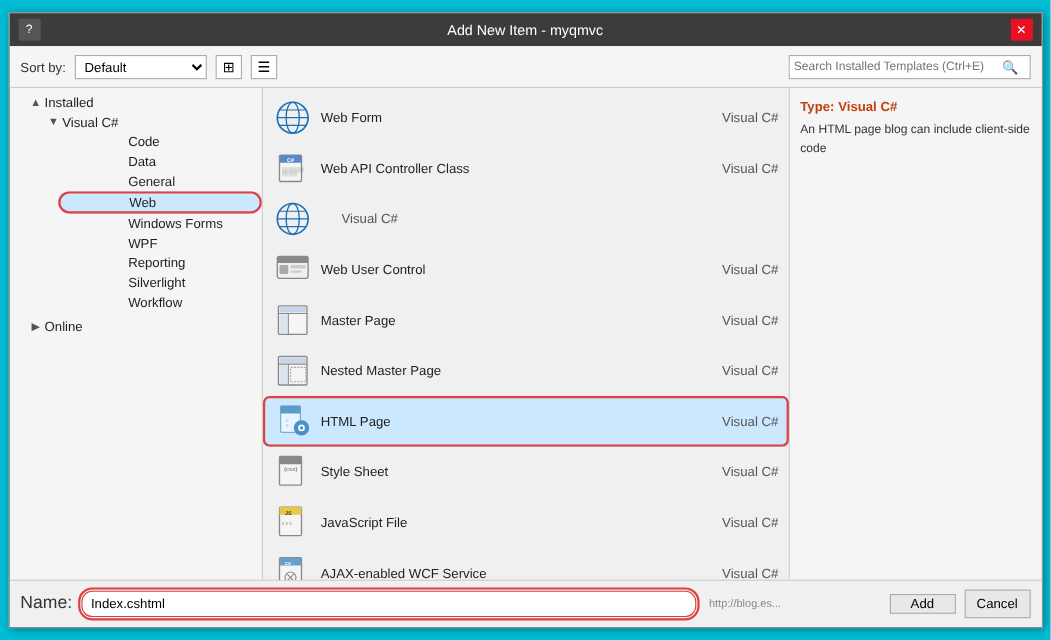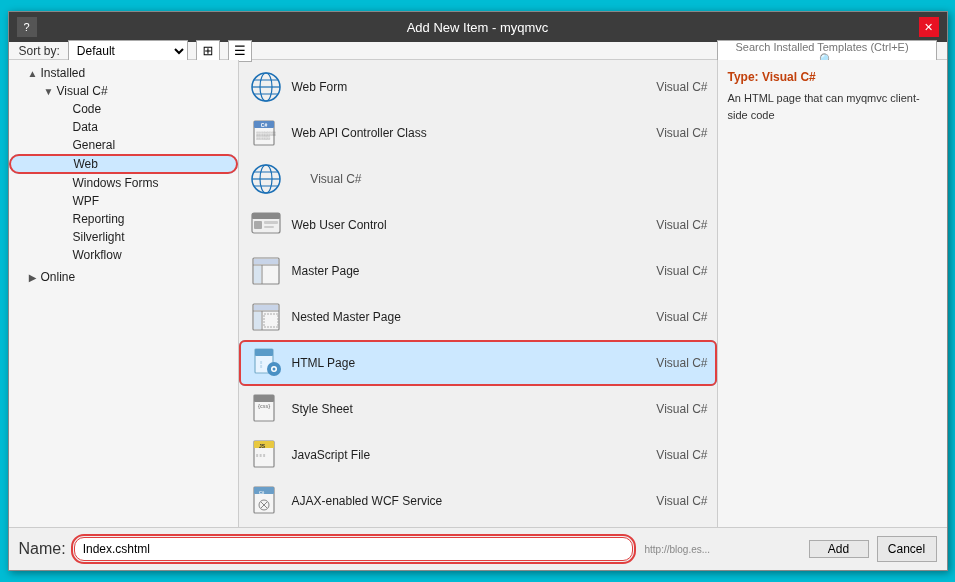--- a/index.html
+++ b/index.html
@@ -56,21 +56,21 @@
     }
     .title-btn.close {
       background: #e81123;
     }
     .title-btn.help {
       background: #555;
     }
     .toolbar {
       background: #f5f5f5;
       border-bottom: 1px solid #ccc;
-      height: 18px;
+      height: 38px;
       display: flex;
       align-items: center;
       padding: 0 10px;
       gap: 8px;
       flex-shrink: 0;
     }
     .toolbar-label {
       font-size: 12px;
       color: #333;
     }
@@ -94,21 +94,20 @@
       font-size: 13px;
     }
     .search-box {
       margin-left: auto;
       display: flex;
       align-items: center;
       border: 1px solid #ababab;
       background: #fff;
       height: 22px;
       width: 220px;
-      flex-direction: column;
     }
     .search-input {
       border: none;
       outline: none;
       font-size: 11px;
       color: #999;
       width: 190px;
       padding: 0 4px;
     }
     .search-icon {
@@ -142,21 +141,21 @@
       text-align: center;
       font-size: 10px;
       color: #555;
     }
     .tree-label {
       font-size: 12px;
       color: #1e1e1e;
     }
     .indent1 { padding-left: 16px; }
     .indent2 { padding-left: 32px; }
-    .indent3 { padding-left: 48px; }
+    .indent3 { padding-left: 48px; margin-left: 44px; }
     .center-panel {
       flex: 1;
       display: flex;
       flex-direction: column;
       overflow: hidden;
       position: relative;
     }
     .items-list {
       flex: 1;
       overflow-y: auto;
@@ -509,21 +508,21 @@
           </div>
           <span class="item-name">AJAX-enabled WCF Service</span>
           <span class="item-type">Visual C#</span>
         </div>
 
       </div>
     </div>
 
     <div class="right-panel">
       <div class="right-panel-type">Type: Visual C#</div>
-      <div class="right-panel-desc">An HTML page that can myqmvc client-side code</div>
+      <div class="right-panel-desc">An HTML page blog can include client-side code</div>
     </div>
   </div>
 
   <div class="bottom-bar">
     <span class="name-label">Name:</span>
     <input class="name-input" type="text" value="Index.cshtml" style="">
     <span class="watermark" style="color:#888;font-size:10px;">http://blog.es...</span>
     <button class="btn-add">Add</button>
     <button class="btn-cancel">Cancel</button>
   </div>

